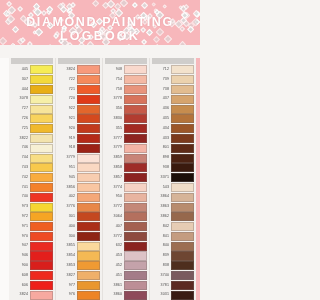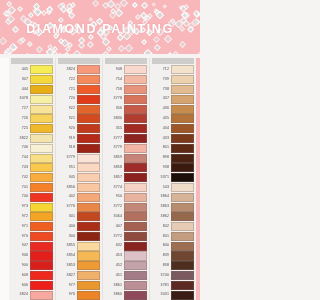--- a/index.html
+++ b/index.html
@@ -5,21 +5,21 @@
   html,body{margin:0;padding:0;}
   body{
     width:200px;height:300px;overflow:hidden;
     font-family:"Liberation Sans", sans-serif;
     background:#f6f4f2;
   }
   #book{position:relative;width:200px;height:300px;overflow:hidden;background:#f6f4f2;}
 
   
   #cover{
-    position:absolute;left:0;top:0;width:200px;height:54px;
+    position:absolute;left:0;top:0;width:200px;height:45px;
     background:#f7b7bb;overflow:hidden;
   }
   #gems{position:absolute;inset:0;}
   #gems span{
     position:absolute;display:block;
     background:#d9d9d9;
     border:0.4px solid #ffffff;
     box-shadow:0 0 0.5px rgba(255,255,255,.9);
     transform:rotate(45deg);
     border-radius:0.5px;
@@ -232,20 +232,21 @@
         <span style="width: 3.68465px; height: 3.68465px; left: 70.2198px; top: 27.7011px; background: rgb(217, 217, 217); opacity: 0.76;"></span>
         <span style="width: 1.52252px; height: 1.52252px; left: 66.4504px; top: 47.1499px; background: rgb(217, 217, 217); opacity: 0.73;"></span>
         <span style="width: 1.49587px; height: 1.49587px; left: 137.437px; top: 54.853px; background: rgb(217, 217, 217); opacity: 0.74;"></span>
         <span style="width: 2.08615px; height: 2.08615px; left: 32.9836px; top: 22.6295px; background: rgb(217, 217, 217); opacity: 0.79;"></span>
         <span style="width: 3.27411px; height: 3.27411px; left: 38.5632px; top: 54.9617px; background: rgb(217, 217, 217); opacity: 0.85;"></span>
         <span style="width: 3.10747px; height: 3.10747px; left: 78.5961px; top: 42.8347px; background: rgb(217, 217, 217); opacity: 0.72;"></span>
         <span style="width: 3.6578px; height: 3.6578px; left: 144.692px; top: 49.9115px; background: rgb(217, 217, 217); opacity: 0.91;"></span>
       </div>
     <div id="titleWrap">
       <div class="ttl l1">DIAMOND PAINTING</div>
+      <div class="ttl l2">LOGBOOK</div>
     </div>
   </div>
 
   <div id="chart">
     <div id="leftEdge"></div>
     <div id="cols">
         <div class="col">
           <div class="colhead" style="background: rgb(207, 205, 203);"></div>
           <div class="rows">
             <div class="row">

